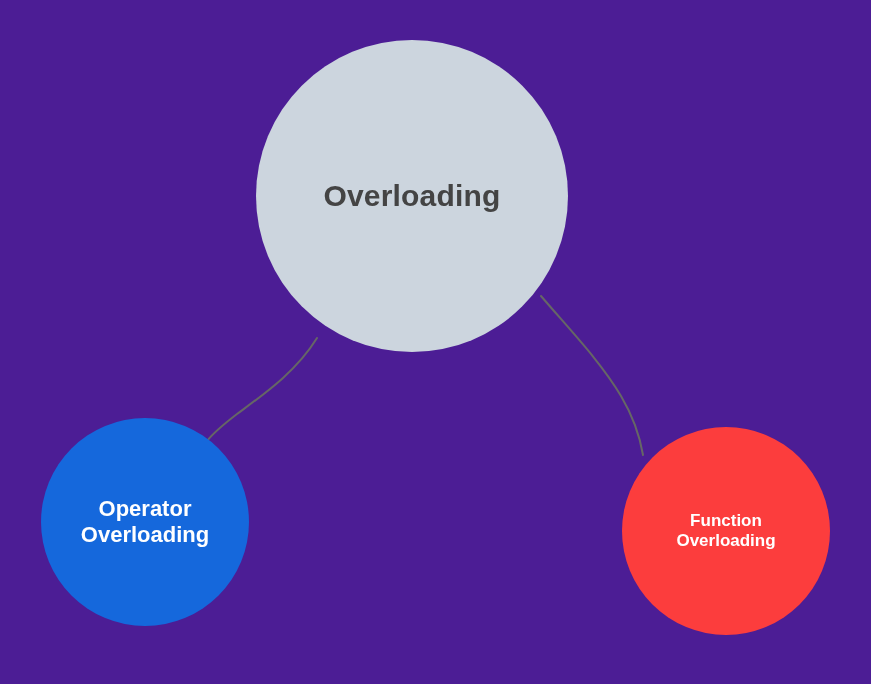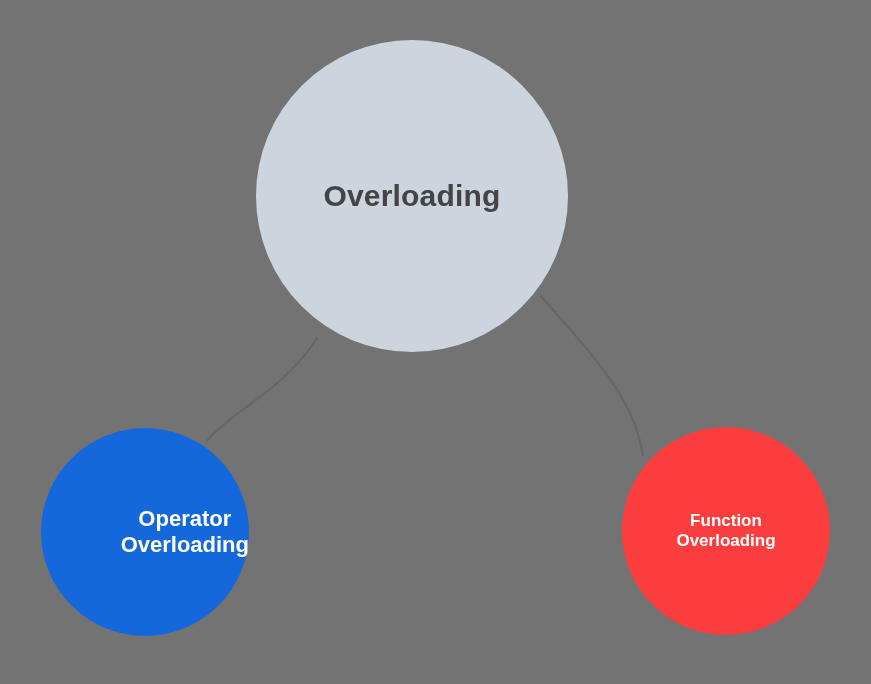--- a/index.html
+++ b/index.html
@@ -11,21 +11,21 @@
   body {
     width: 871px;
     height: 684px;
     overflow: hidden;
     font-family: "Liberation Sans", sans-serif;
   }
   #canvas {
     position: relative;
     width: 871px;
     height: 684px;
-    background: #737373;
+    background: #4c1d95;
   }
   #edge-layer {
     position: absolute;
     left: 0;
     top: 0;
     width: 871px;
     height: 684px;
   }
   .node {
     position: absolute;
@@ -52,25 +52,24 @@
   }
   #node-root .node-label {
     font-size: 30px;
     font-weight: bold;
     color: #444444;
     letter-spacing: 0.2px;
   }
   
   #node-operator {
     left: 41px;
-    top: 428px;
+    top: 418px;
     width: 208px;
     height: 208px;
     background: #1568dc;
-    justify-content: flex-end;
   }
   #node-operator .node-label {
     font-size: 22px;
     font-weight: bold;
     color: #ffffff;
   }
   
   #node-function {
     left: 622px;
     top: 427px;

